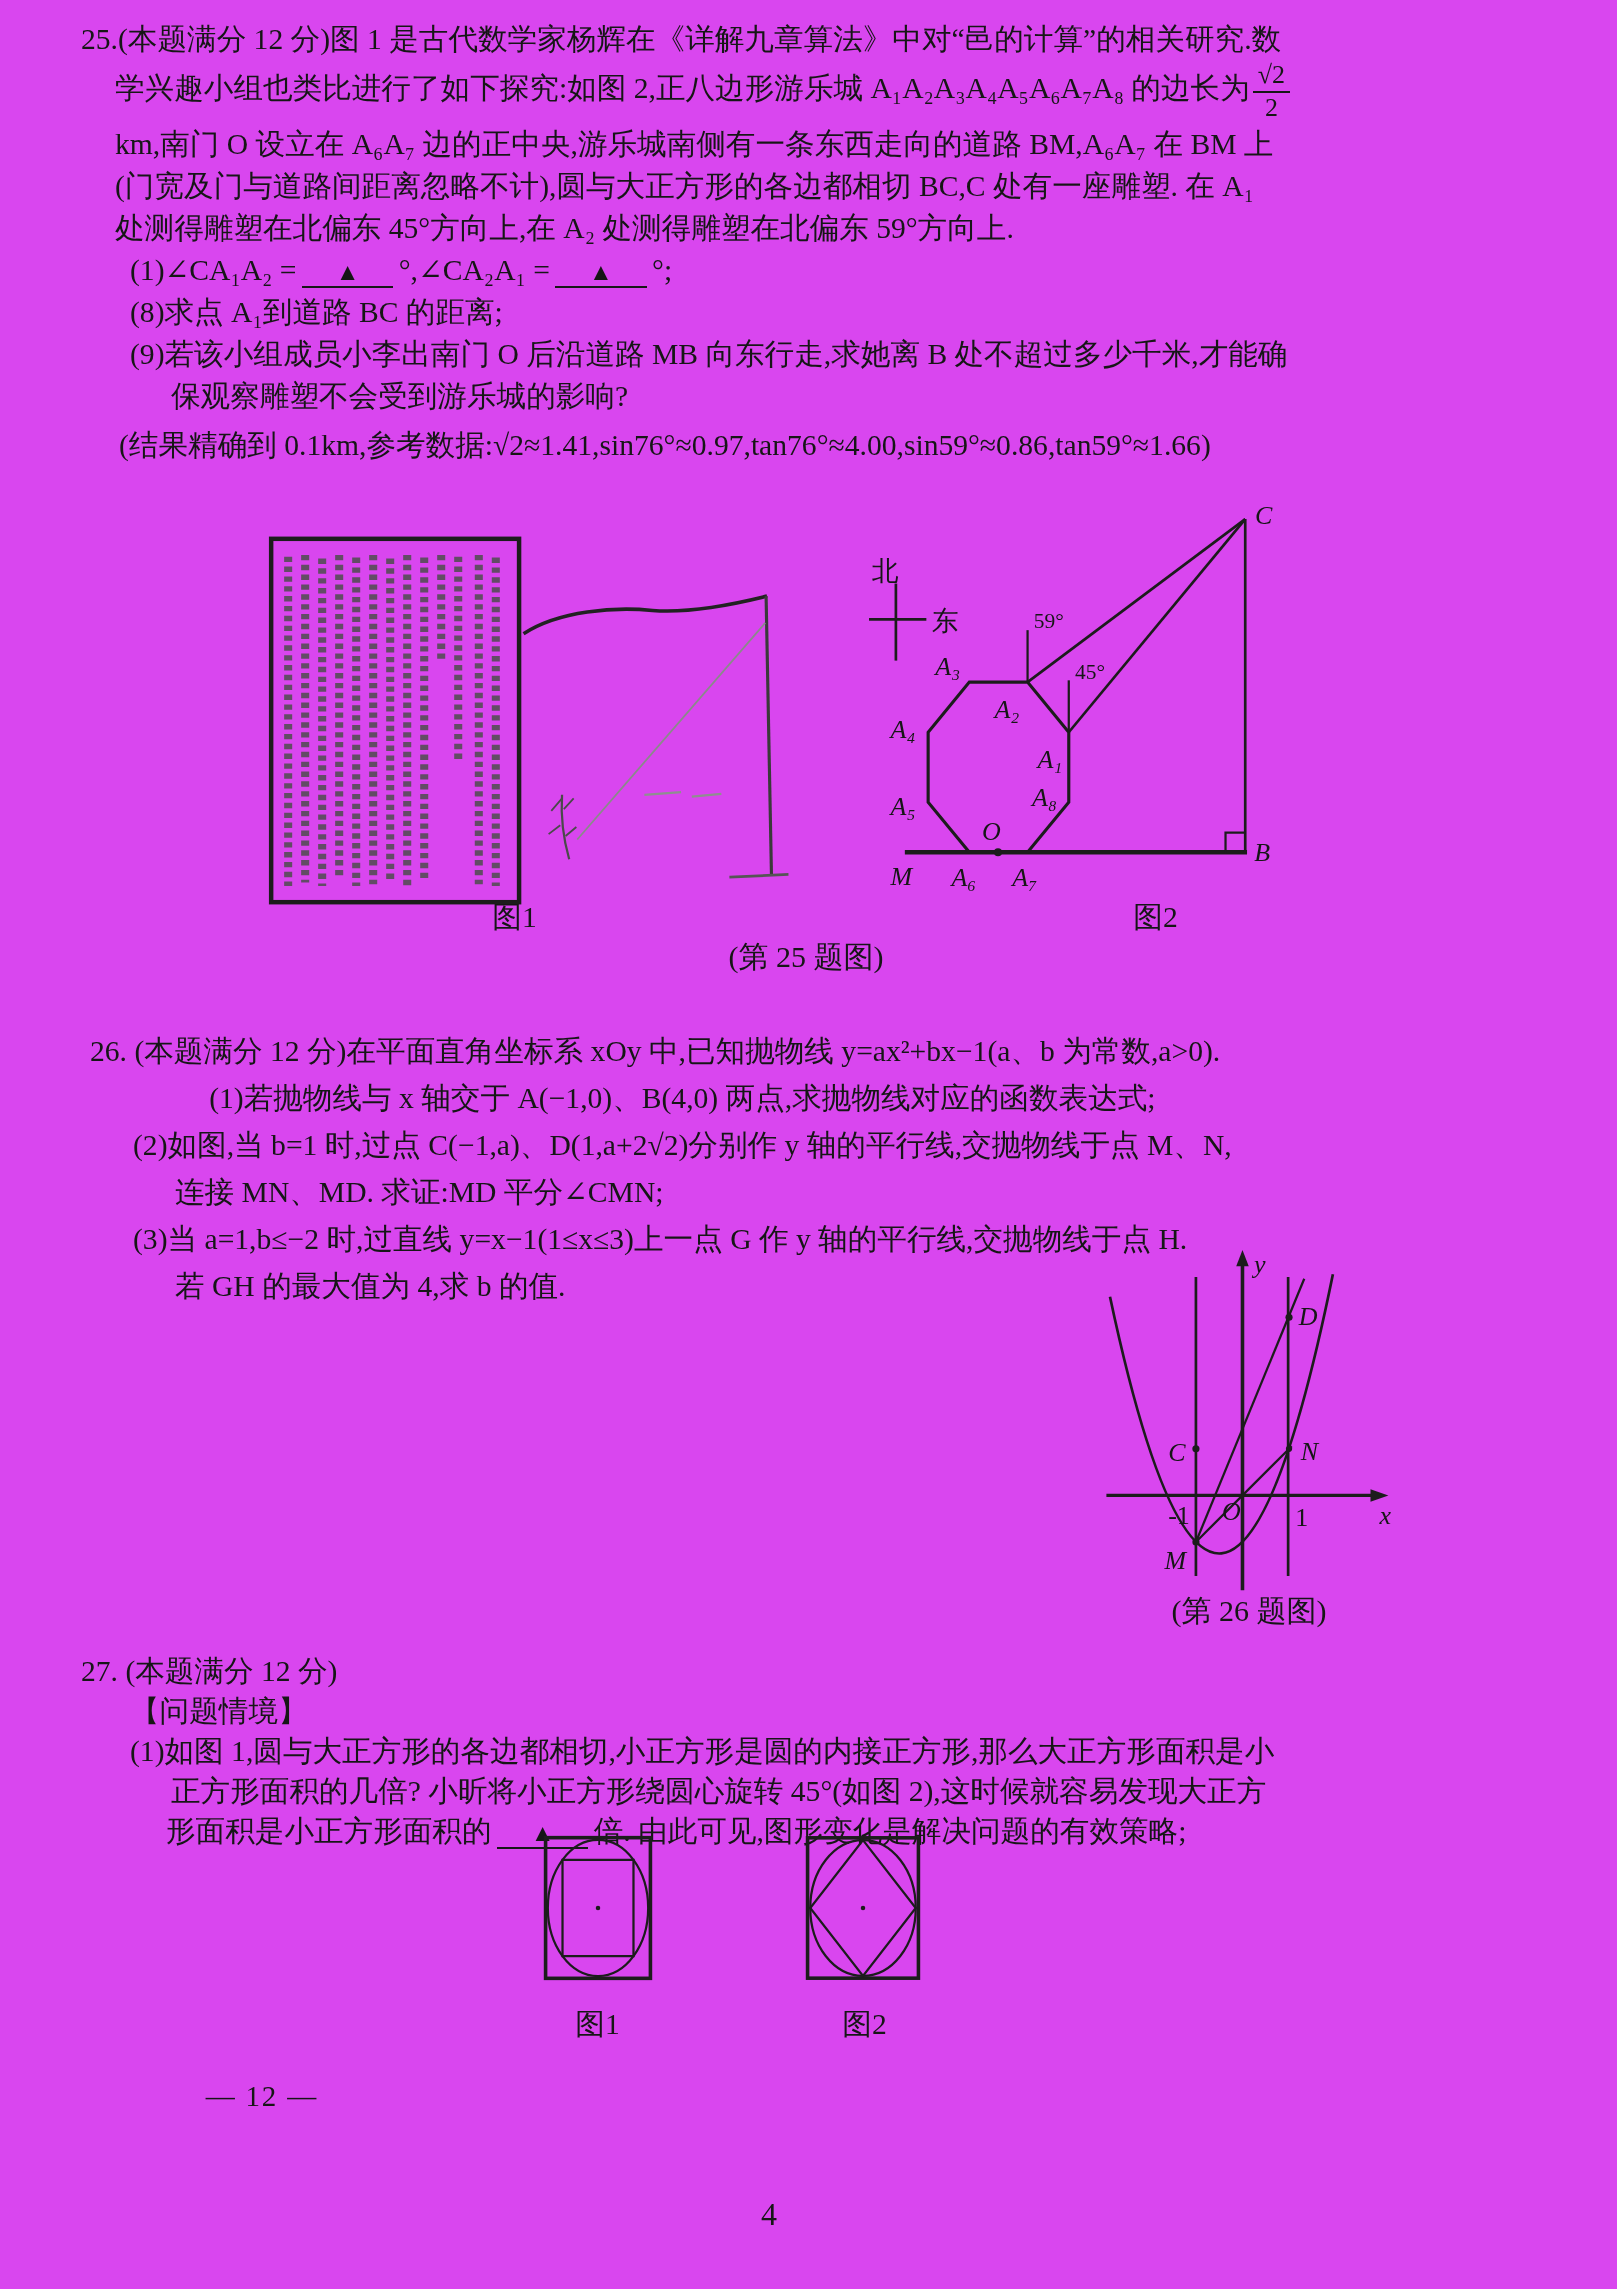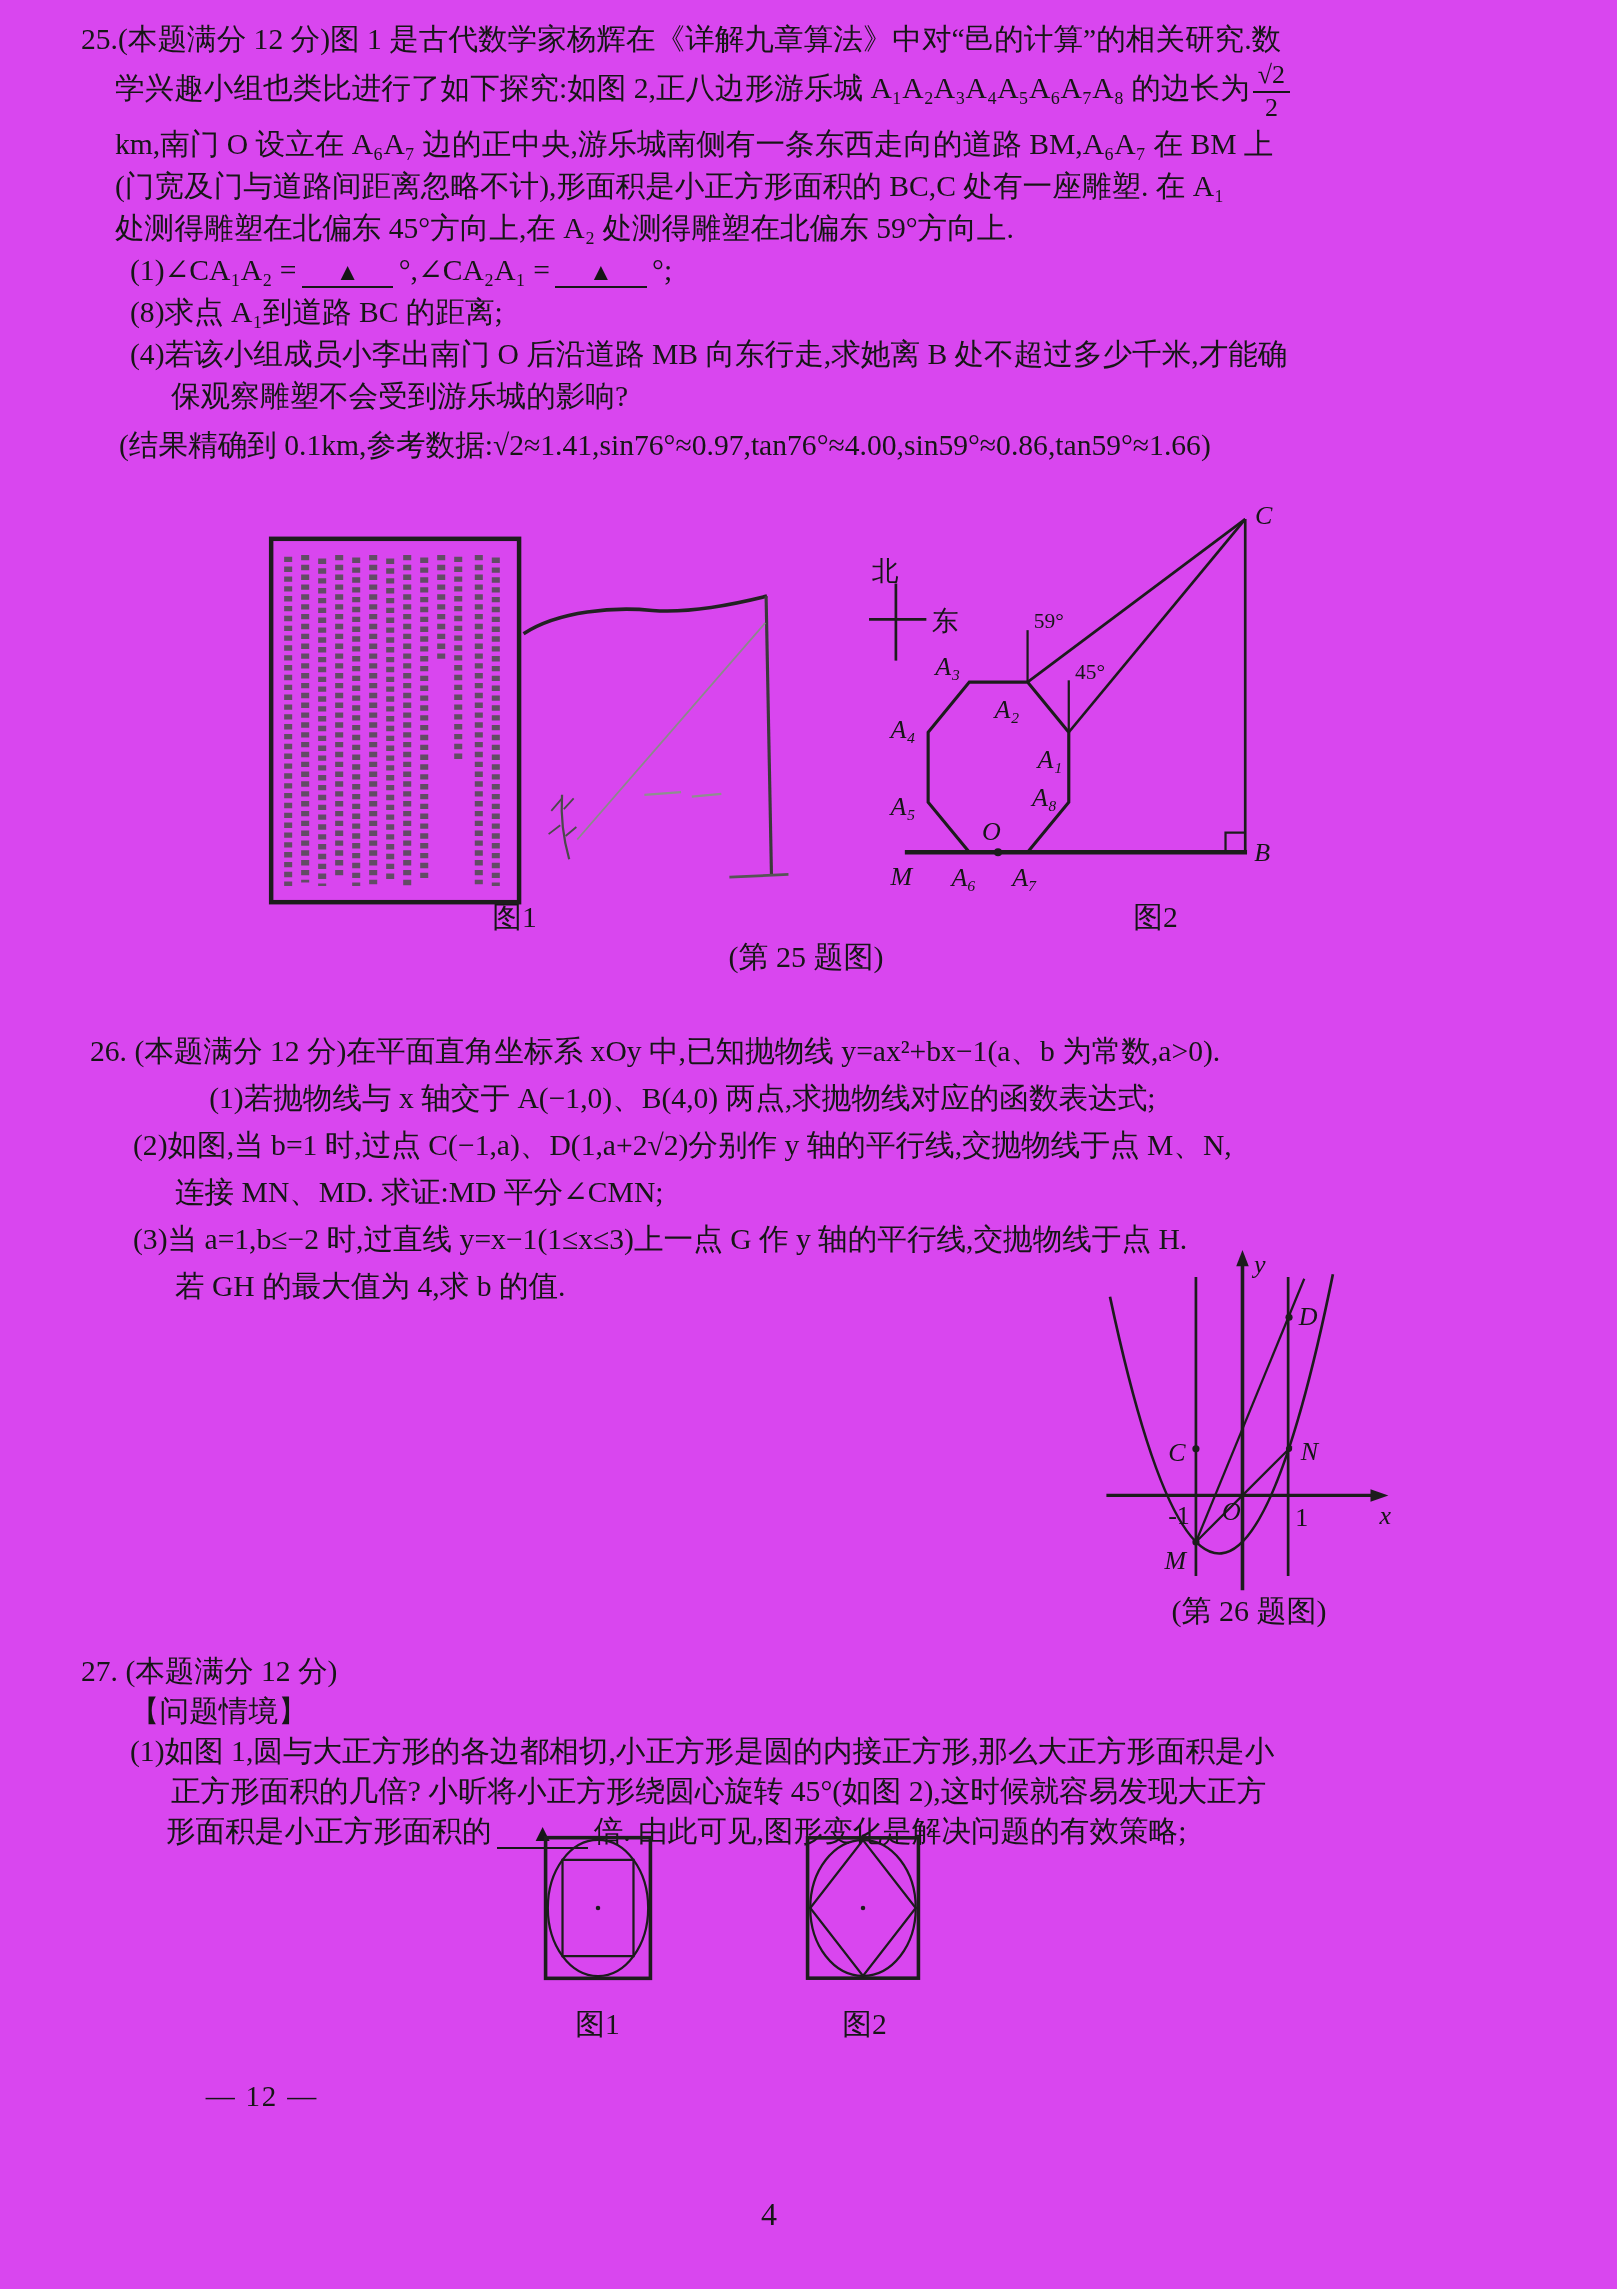--- a/index.html
+++ b/index.html
@@ -39,25 +39,25 @@
 </style>
 </head>
 <body>
 
 <div class="page">
 
   <div class="block" style="left:81px; top:18px;">
     <span class="line">25.(本题满分 12 分)图 1 是古代数学家杨辉在《详解九章算法》中对“邑的计算”的相关研究.数</span>
     <span class="line ind1"><span>学兴趣小组也类比进行了如下探究:如图 2,正八边形游乐城 A₁A₂A₃A₄A₅A₆A₇A₈ 的边长为</span><span class="frac"><span class="num">√2</span><span class="den">2</span></span></span>
     <span class="line ind1">km,南门 O 设立在 A₆A₇ 边的正中央,游乐城南侧有一条东西走向的道路 BM,A₆A₇ 在 BM 上</span>
-    <span class="line ind1">(门宽及门与道路间距离忽略不计),形面积是小正方形面积的 BC,C 处有一座雕塑. 在 A₁</span>
+    <span class="line ind1">(门宽及门与道路间距离忽略不计),圆与大正方形的各边都相切 BC,C 处有一座雕塑. 在 A₁</span>
     <span class="line ind1">处测得雕塑在北偏东 45°方向上,在 A₂ 处测得雕塑在北偏东 59°方向上.</span>
     <span class="line ind2"><span>(1)∠CA₁A₂ =</span><span class="blank">▲</span><span>°,∠CA₂A₁ =</span><span class="blank">▲</span><span>°;</span></span>
     <span class="line ind2">(8)求点 A₁到道路 BC 的距离;</span>
-    <span class="line ind2">(4)若该小组成员小李出南门 O 后沿道路 MB 向东行走,求她离 B 处不超过多少千米,才能确</span>
+    <span class="line ind2">(9)若该小组成员小李出南门 O 后沿道路 MB 向东行走,求她离 B 处不超过多少千米,才能确</span>
     <span class="line ind3">保观察雕塑不会受到游乐城的影响?</span>
     <span class="line ind5" style="margin-top:7.2px;">(结果精确到 0.1km,参考数据:√2≈1.41,sin76°≈0.97,tan76°≈4.00,sin59°≈0.86,tan59°≈1.66)</span>
   </div>
 
   <svg style="left:264px; top:528px;" width="537" height="385" viewBox="0 0 600 430">
     <rect x="8" y="12" width="277" height="406" fill="none" stroke="#1c1c1c" stroke-width="5"></rect>
     <g stroke="#4e4e4e" stroke-width="9" stroke-dasharray="6 5" opacity="0.85">
       <line x1="27" y1="32" x2="27" y2="400"></line>
       <line x1="46" y1="30" x2="46" y2="396"></line>
       <line x1="65" y1="34" x2="65" y2="400"></line>

